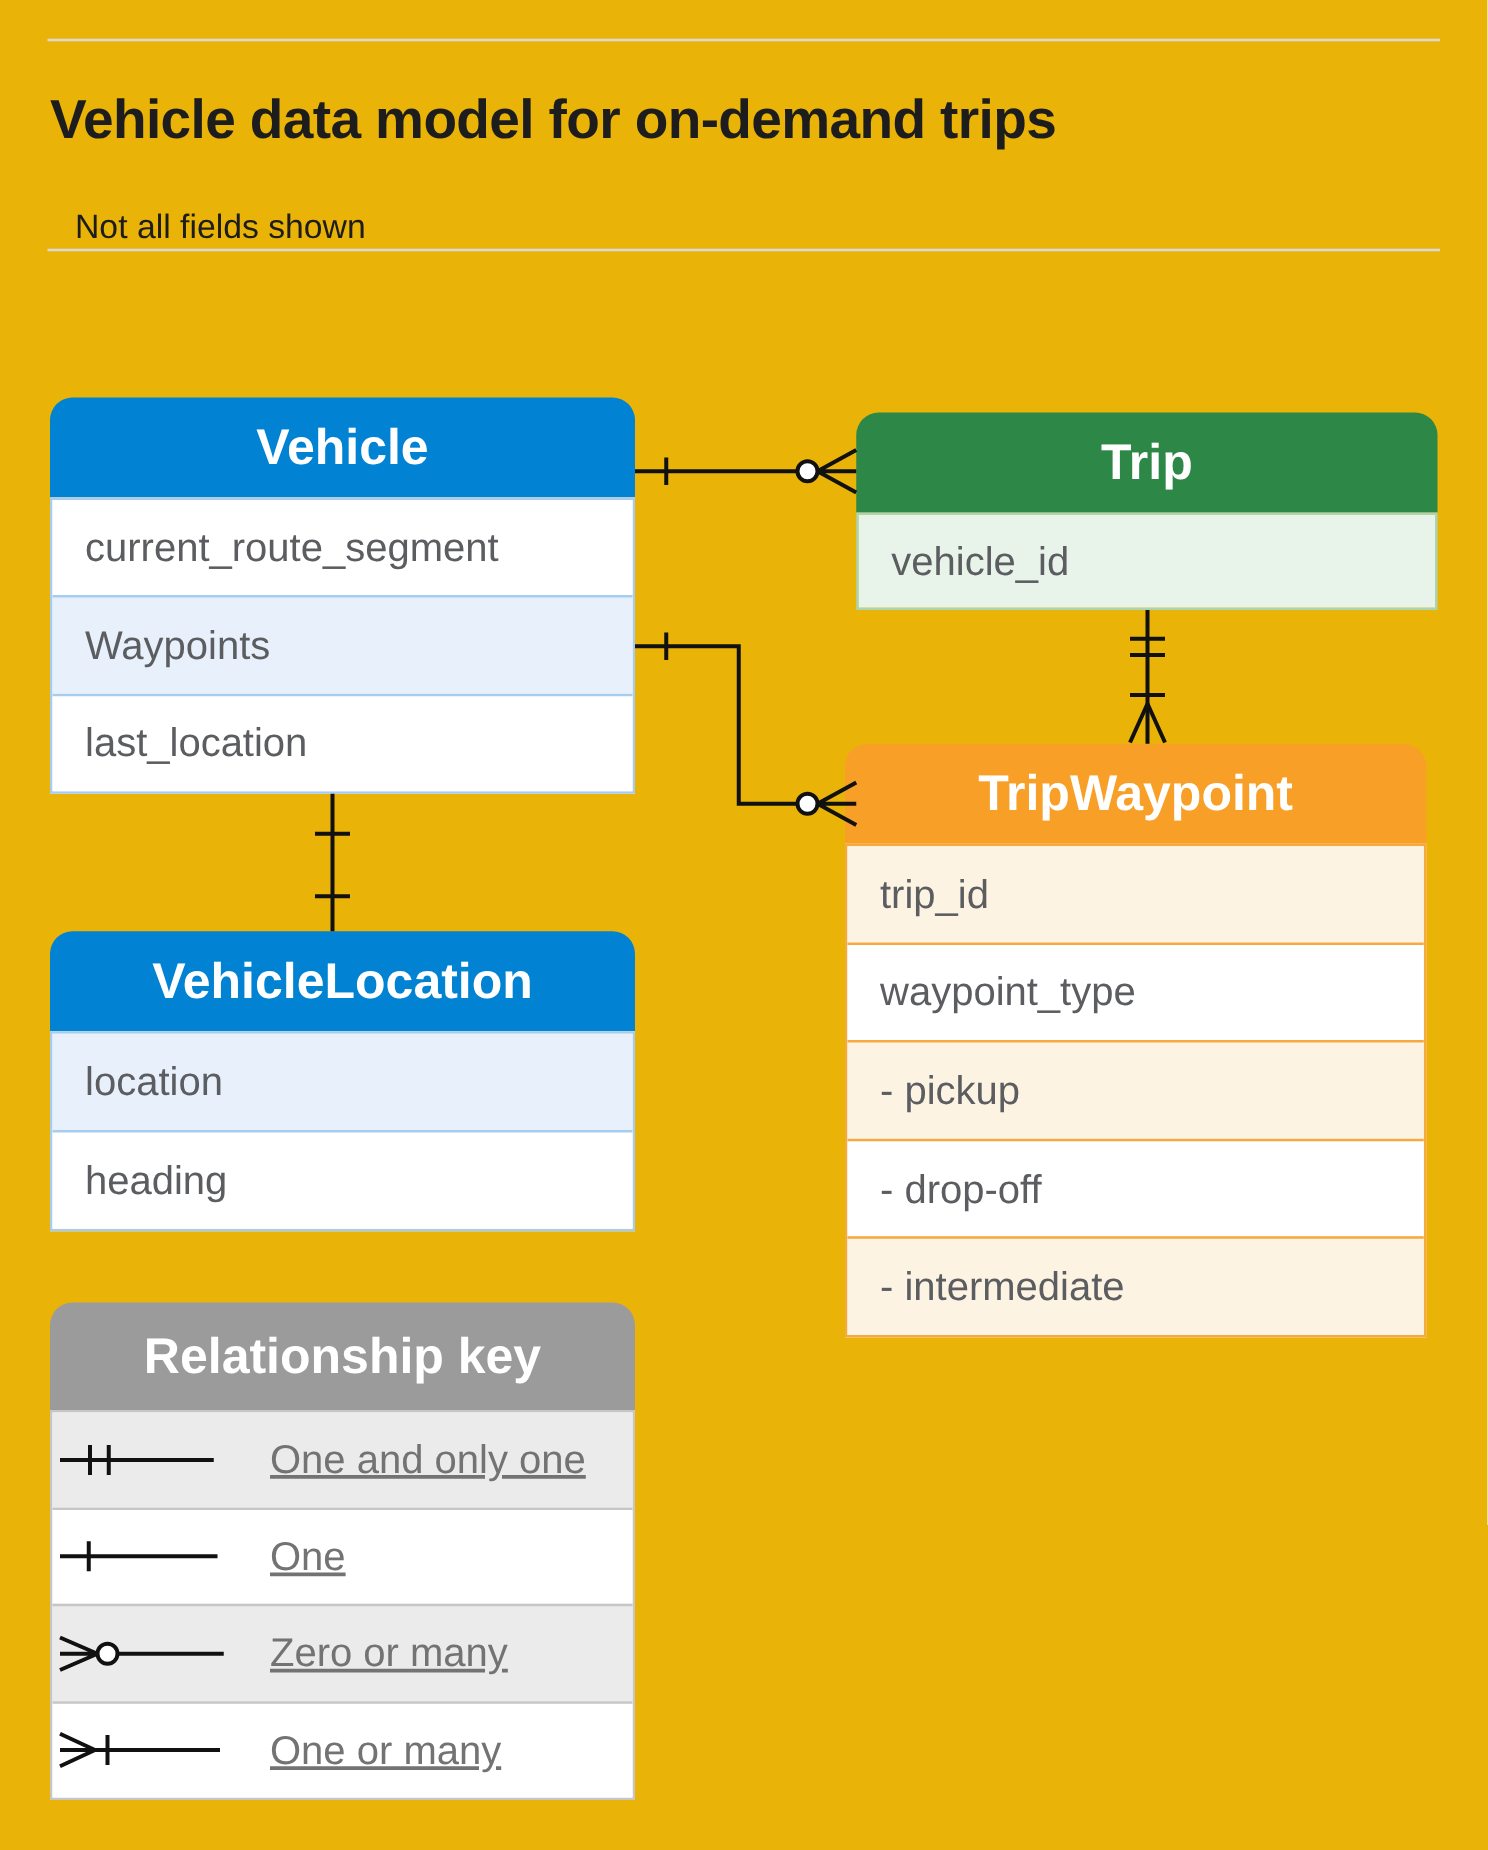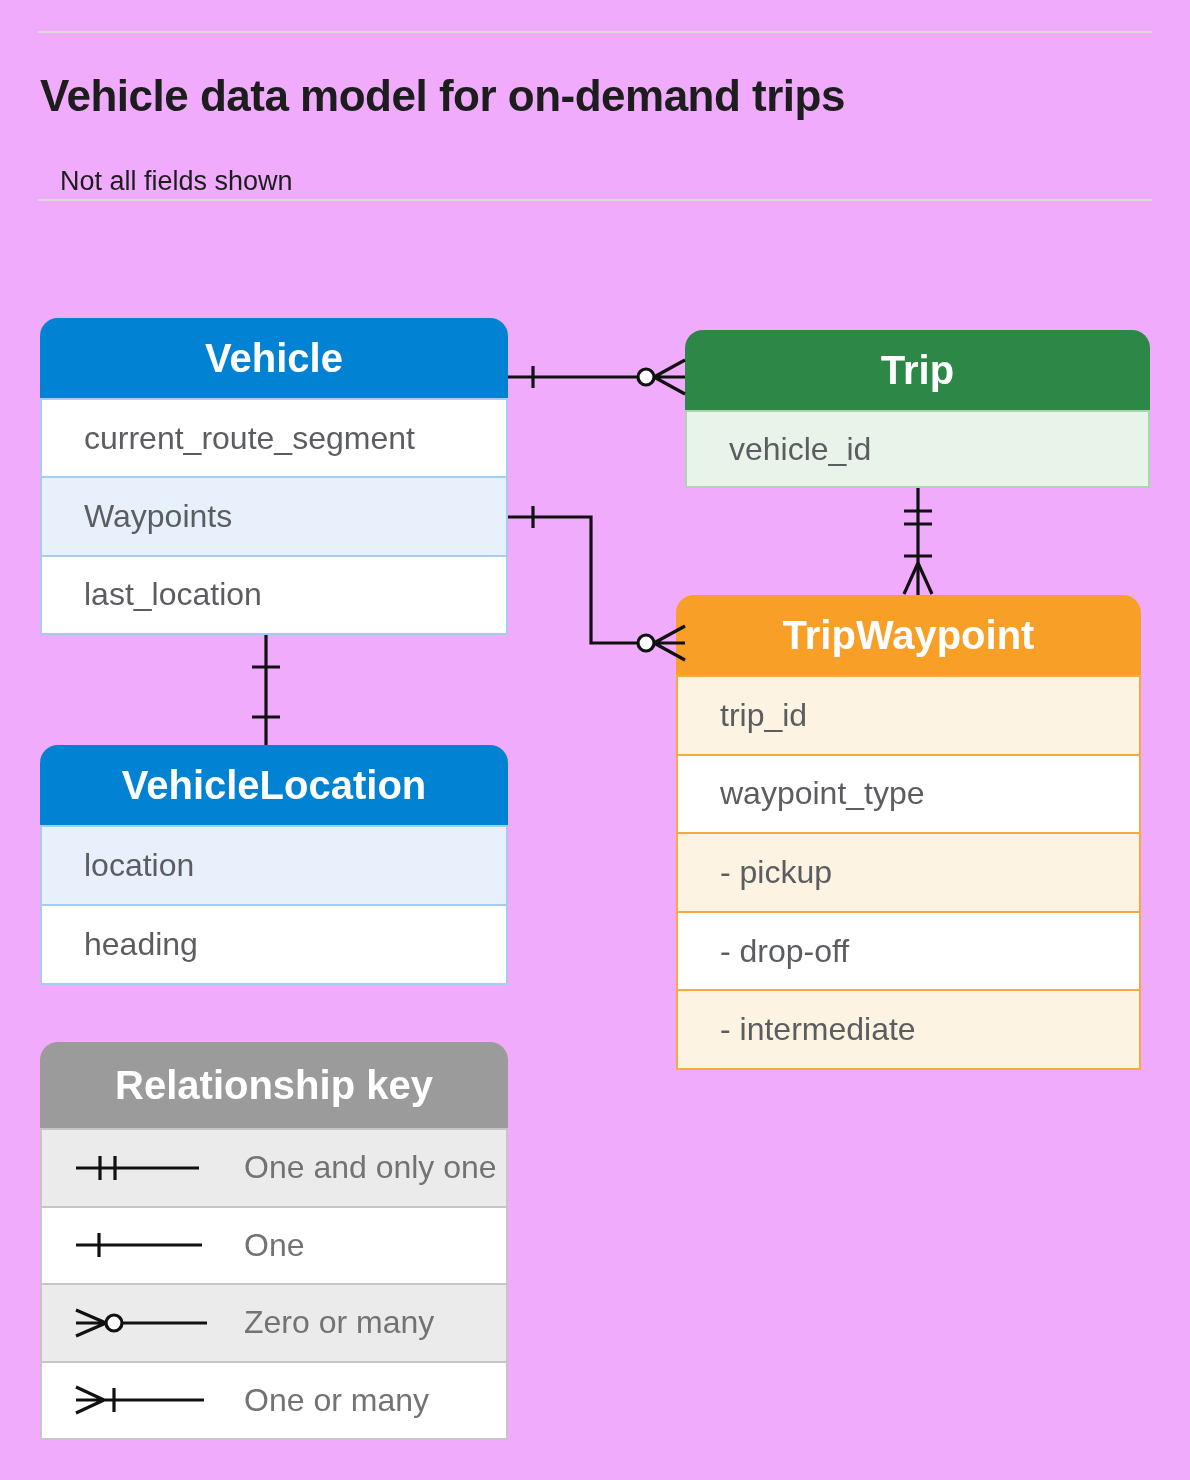--- a/index.html
+++ b/index.html
@@ -1,17 +1,17 @@
 <!DOCTYPE html>
 <html style="--blue_header: #0282d2; --blue_border: #a6cdf0; --blue_tint: #e8f1fb; --green_header: #2d8746; --green_border: #abd5b2; --green_tint: #e8f3ea; --orange_header: #f89f28; --orange_border: #f5a93f; --orange_tint: #fdf3e2; --gray_header: #9b9b9b; --gray_border: #c6c6c6; --gray_tint: #ebebeb; --line: #111111; --rule: #dadada; --text_dark: #1d1d1d; --text_field: #5b5d60; --text_legend: #737373;"><head>
 <meta charset="utf-8">
 <style>
   html,body { margin:0; padding:0; background:#fff; }
   .page {
-    position:relative; width:1190px; height:1480px; background:#f0abfc;
+    position:relative; width:1190px; height:1480px; background:#eab308;
     font-family:"Liberation Sans", sans-serif; overflow:hidden;
   }
   .rule { position:absolute; left:38px; width:1114px; height:2px; background:var(--rule,#dadada); }
   .page-title {
     position:absolute; left:40px; top:74px; margin:0;
     font-size:44px; line-height:44px; font-weight:700; letter-spacing:-0.5px;
     color:var(--text_dark,#1d1d1d);
   }
   .page-subtitle {
     position:absolute; left:40px; top:168px; font-size:27px; line-height:27px;
@@ -30,30 +30,30 @@
     height:80px; border-radius:18px 18px 0 0; background:var(--hd);
     display:flex; align-items:center; justify-content:center;
     color:#fff; font-size:40px; font-weight:700;
   }
   .thead.tall { height:86px; }
   .rows {
     box-sizing:border-box; border:2px solid var(--bd); background:#fff;
     display:flex; flex-direction:column;
   }
   .row {
-    flex:1; display:flex; align-items:center; padding-left:42px;
+    flex:1; display:flex; align-items:center; padding-left:26px;
     font-size:32px; color:var(--text_field,#5b5d60); background:#fff;
   }
   .row + .row { border-top:2px solid var(--bd); }
   .tint-even .row:nth-child(even) { background:var(--tint); }
   .tint-odd  .row:nth-child(odd)  { background:var(--tint); }
   .row.indent { }
 
   
-  .lrow { padding-left:32px; color:var(--text_legend,#737373); }
+  .lrow { padding-left:4px; color:var(--text_legend,#737373);text-decoration:underline; }
   .lsym { width:150px; height:44px; flex:none; margin-right:20px; }
   .lsym path   { stroke:var(--line,#111); stroke-width:3.2; fill:none; }
   .lsym circle { stroke:var(--line,#111); stroke-width:3.2; fill:#fff; }
 
   
   .overlay { position:absolute; left:0; top:0; pointer-events:none; }
   .overlay path   { stroke:var(--line,#111); stroke-width:3.2; fill:none; }
   .overlay circle { stroke:var(--line,#111); stroke-width:3.2; fill:#fff; }
 </style>
 </head>

